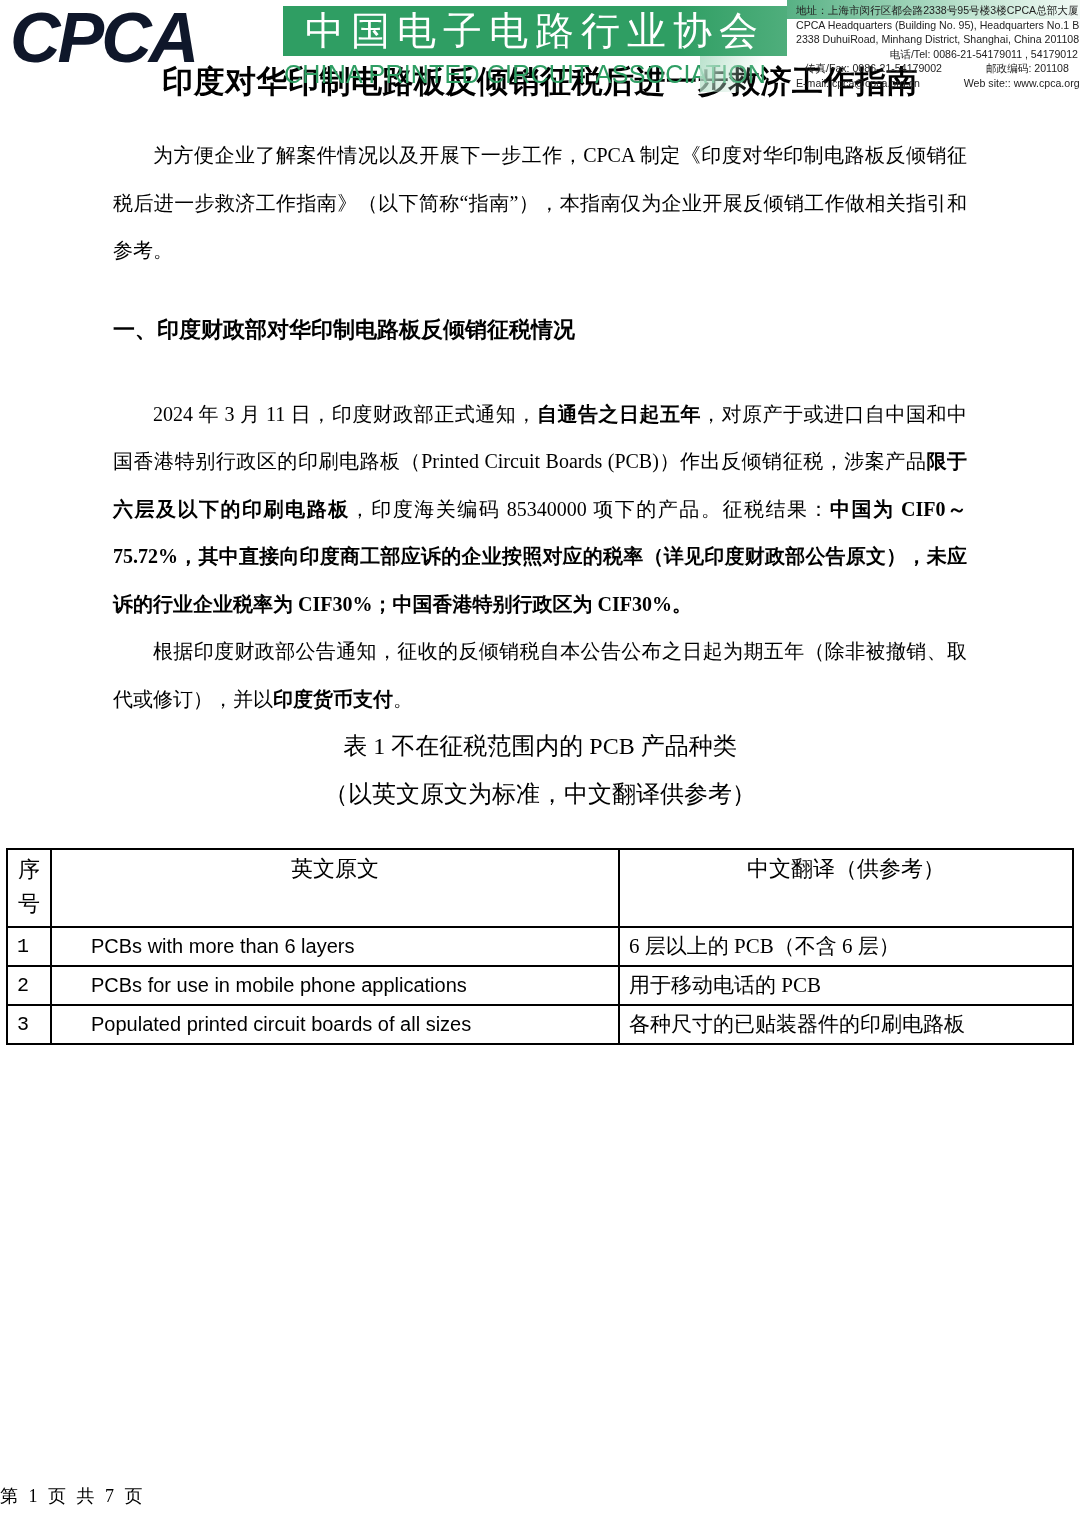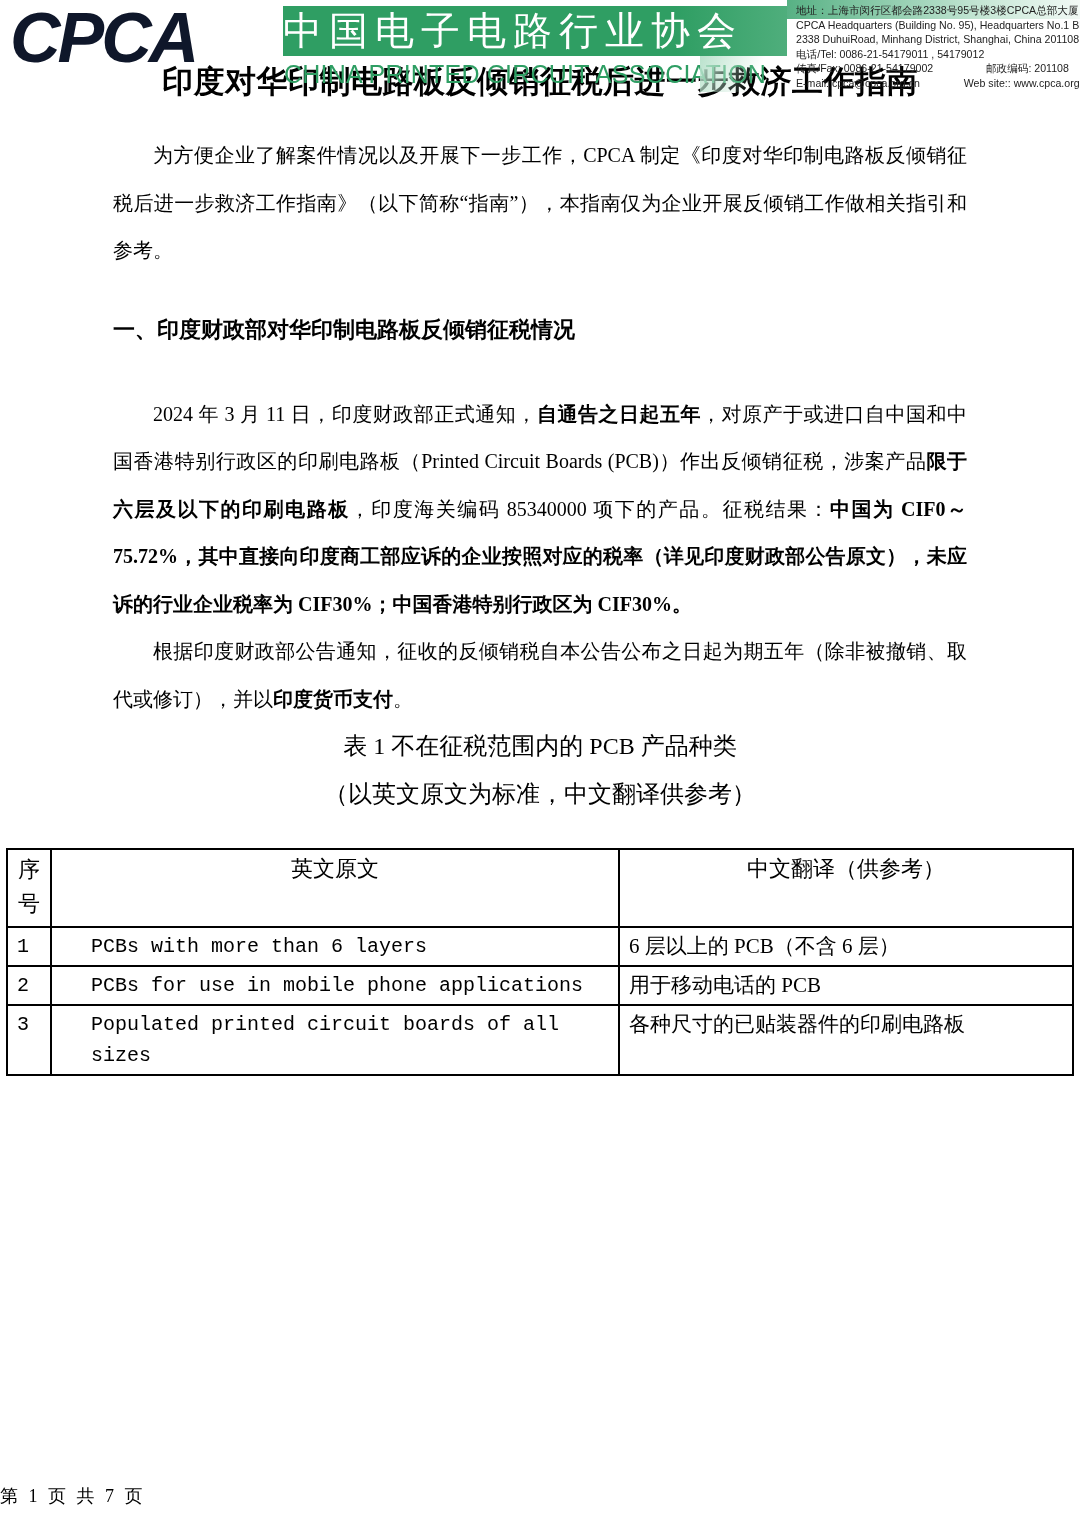--- a/index.html
+++ b/index.html
@@ -15,39 +15,39 @@
     position:absolute; left:10px; top:2px;
     font-family:"Liberation Sans","DejaVu Sans",sans-serif;
     font-style:italic; font-weight:bold; font-size:70px; line-height:72px;
     letter-spacing:-3px; color:#0f172a;
   }
   .banner {
     position:absolute; left:283px; top:6px; width:504px; height:50px;
     background:linear-gradient(to right,#2F9E63 0%,#2F9E63 78%,#4FAE7C 100%);
     color:#fff; font-family:"Liberation Sans","DejaVu Sans",sans-serif;
     font-size:39px; letter-spacing:7px;
-    display:flex; align-items:center; justify-content:flex-start;
+    display:flex; align-items:center; justify-content:center;
   }
   .banner-en {
     position:absolute; left:284px; top:60px;
     color:#2E9E63; font-family:"Liberation Sans","DejaVu Sans",sans-serif;
     font-size:25px; letter-spacing:0.2px; white-space:nowrap;
   }
   .grad-strip {
     position:absolute; left:787px; top:0; width:293px; height:19px;
     background:linear-gradient(to right,#57B184 0%,#CBE9D9 70%,#F2F9F5 100%);
   }
   .wedge {
     position:absolute; left:700px; top:56px; width:88px; height:36px;
     background:linear-gradient(118deg,#B9E2CC 0%,rgba(255,255,255,0) 62%);
   }
   .contact {
     position:absolute; left:796px; top:3px; width:282px;
     font-family:"Liberation Sans","DejaVu Sans",sans-serif;
-    font-size:10.6px; line-height:14.6px; color:#222; white-space:nowrap;
+    font-size:10.6px; line-height:14.6px; color:#222; white-space:nowrap;text-align:right;
   }
   .contact .row { display:flex;gap:44px; }
   .contact .row .left { width:146px; }
 
   
   .doc { padding:0 113px; }
   .title {
     margin:60px 0 0 0; text-align:center;
     font-size:31px; line-height:44px; font-weight:bold; letter-spacing:0.5px;
   }
@@ -66,21 +66,21 @@
     border-collapse:collapse; table-layout:fixed;
     margin:30px 6px 0 6px; width:1068px; font-size:21px;
   }
   .pcb-table td { border:2px solid #000; vertical-align:top; padding:3px 9px; }
   .pcb-table .hdr td { text-align:center; height:70px; font-size:22px; }
   .pcb-table .hdr .seq-hdr { white-space:pre-line; line-height:34px; }
   .pcb-table .col-seq { width:44px; }
   .pcb-table .col-en  { width:568px; }
   .pcb-table tbody td { height:30px; line-height:31px; }
   .pcb-table .cell-en {
-    font-family:Liberation Mono, monospace; font-size:20px;padding-left:39px;
+    font-family:Liberation Sans, sans-serif; font-size:20px;padding-left:39px;
   }
   .pcb-table .cell-seq {
     font-family:"Liberation Mono","DejaVu Sans Mono",monospace; font-size:20px;
   }
 
   .page-footer {
     position:absolute; left:0; right:0; bottom:6px;
     text-align:left; font-size:18px; letter-spacing:3px;
   }
 </style>

